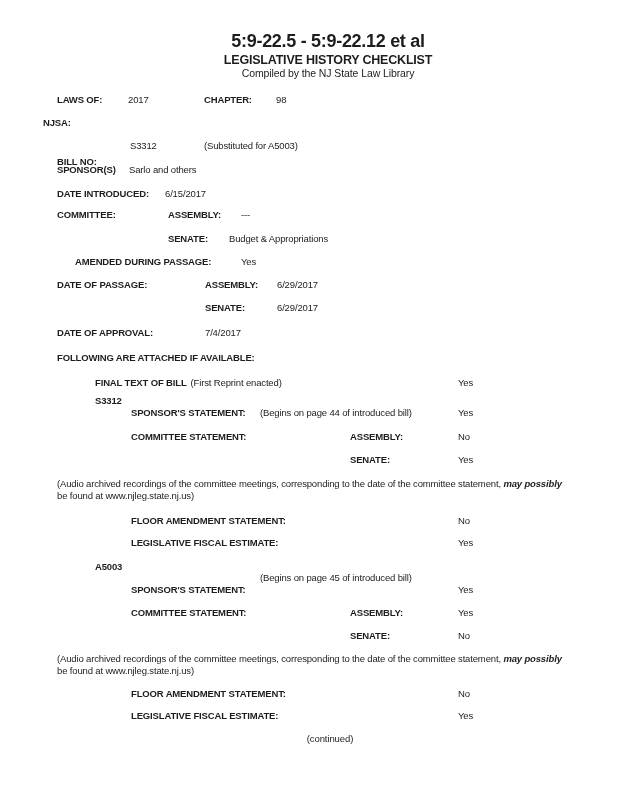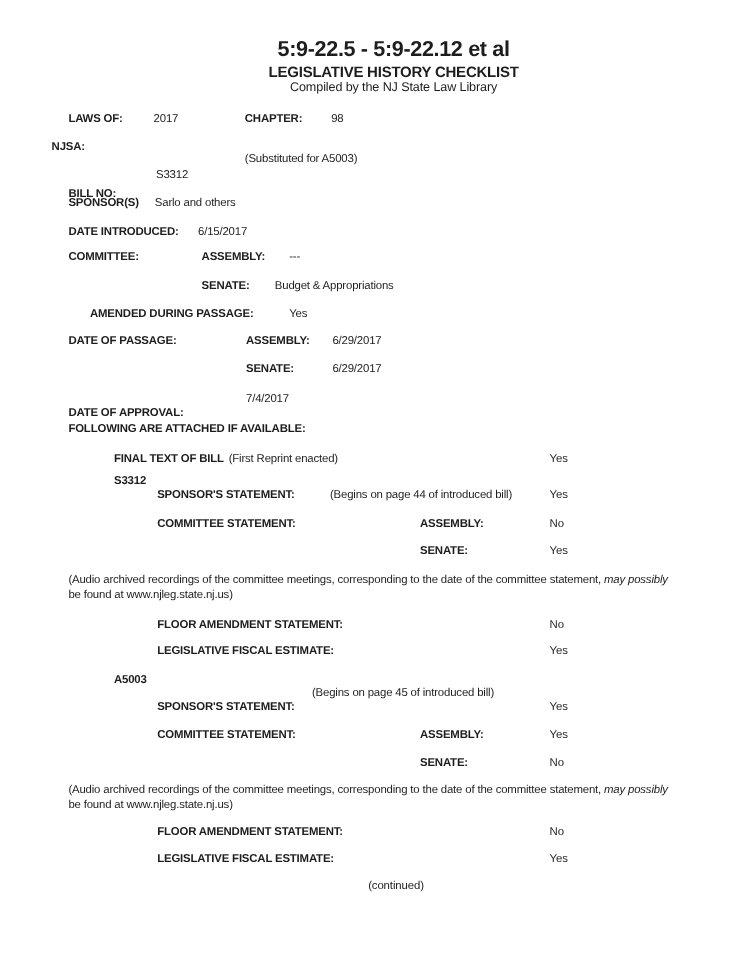--- a/index.html
+++ b/index.html
@@ -14,21 +14,21 @@
   }
   .t {
     position: absolute;
     white-space: nowrap;
     font-size: 9.5px;
     line-height: 12px;
     letter-spacing: -0.15px;
     color: #1d1d1d;
   }
   .b { font-weight: 700; }
-  .bi { font-weight: 400; font-style: italic; text-align: center; }
+  .bi { font-weight: 700; font-style: italic; text-align: center; }
   .doc-title {
     position: absolute;
     left: 38px; top: 31px; width: 580px;
     text-align: center;
     font-size: 18px; line-height: 21px;
     font-weight: 700; letter-spacing: -0.3px;
   }
   .doc-subtitle {
     position: absolute;
     left: 38px; top: 53px; width: 580px;
@@ -62,21 +62,21 @@
 
   <div class="t b" style="left:57px; top:94px;">LAWS OF:</div>
   <div class="t" style="left:128px; top:94px;">2017</div>
   <div class="t b" style="left:204px; top:94px;">CHAPTER:</div>
   <div class="t" style="left:276px; top:94px;">98</div>
 
   <div class="t b" style="left:43px; top:117px;">NJSA:</div>
 
   <div class="t b" style="left:57px; top:140px;margin-top:16px;">BILL NO:</div>
   <div class="t" style="left:130px; top:140px;">S3312</div>
-  <div class="t" style="left:204px; top:127px;">(Substituted for A5003)</div>
+  <div class="t" style="left:204px; top:140px;">(Substituted for A5003)</div>
 
   <div class="t b" style="left:57px; top:164px;">SPONSOR(S)</div>
   <div class="t" style="left:129px; top:164px;">Sarlo and others</div>
 
   <div class="t b" style="left:57px; top:188px;">DATE INTRODUCED:</div>
   <div class="t" style="left:165px; top:188px;">6/15/2017</div>
 
   <div class="t b" style="left:57px; top:209px;">COMMITTEE:</div>
   <div class="t b" style="left:168px; top:209px;">ASSEMBLY:</div>
   <div class="t" style="left:241px; top:209px;">---</div>
@@ -85,34 +85,34 @@
 
   <div class="t b" style="left:57px; top:256px;margin-left:18px;">AMENDED DURING PASSAGE:</div>
   <div class="t" style="left:241px; top:256px;">Yes</div>
 
   <div class="t b" style="left:57px; top:279px;">DATE OF PASSAGE:</div>
   <div class="t b" style="left:205px; top:279px;">ASSEMBLY:</div>
   <div class="t" style="left:277px; top:279px;">6/29/2017</div>
   <div class="t b" style="left:205px; top:302px;">SENATE:</div>
   <div class="t" style="left:277px; top:302px;">6/29/2017</div>
 
-  <div class="t b" style="left:57px; top:327px;margin-top:12px;">DATE OF APPROVAL:</div>
+  <div class="t b" style="left:57px; top:327px;">DATE OF APPROVAL:</div>
   <div class="t" style="left:205px; top:327px;">7/4/2017</div>
 
   <div class="t b" style="left:57px; top:352px;">FOLLOWING ARE ATTACHED IF AVAILABLE:</div>
 
   <div class="t" style="left:95px; top:377px;">
     <span class="b">FINAL TEXT OF BILL</span><span class="note-gap">(First Reprint enacted)</span>
   </div>
   <div class="t" style="left:458px; top:377px;">Yes</div>
 
   <div class="t b" style="left:95px; top:395px;">S3312</div>
 
   <div class="t b" style="left:131px; top:407px;">SPONSOR'S STATEMENT:</div>
-  <div class="t" style="left:260px; top:407px;margin-left:15px;">(Begins on page 44 of introduced bill)</div>
+  <div class="t" style="left:260px; top:407px;">(Begins on page 44 of introduced bill)</div>
   <div class="t" style="left:458px; top:407px;">Yes</div>
 
   <div class="t b" style="left:131px; top:431px;">COMMITTEE STATEMENT:</div>
   <div class="t b" style="left:350px; top:431px;">ASSEMBLY:</div>
   <div class="t" style="left:458px; top:431px;">No</div>
 
   <div class="t b" style="left:350px; top:454px;">SENATE:</div>
   <div class="t" style="left:458px; top:454px;">Yes</div>
 
   <div class="audio-note" style="top:478px;">

